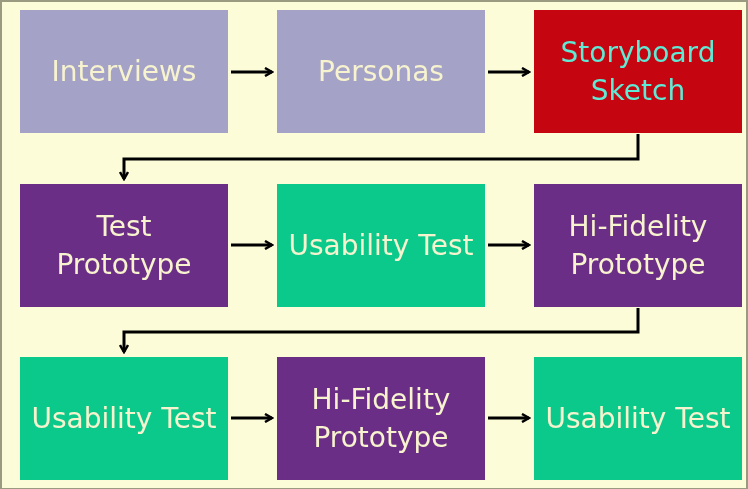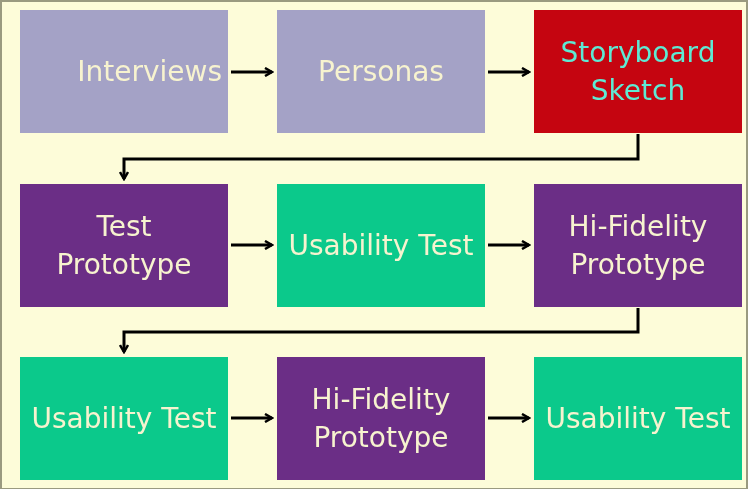--- a/index.html
+++ b/index.html
@@ -28,21 +28,21 @@
   <line x1="231" y1="72" x2="272" y2="72" stroke="#000" stroke-width="3" marker-end="url(#ah)"></line>
   <line x1="488" y1="72" x2="529" y2="72" stroke="#000" stroke-width="3" marker-end="url(#ah)"></line>
   <polyline points="638,134 638,159 124,159 124,179" fill="none" stroke="#000" stroke-width="3" marker-end="url(#ah)"></polyline>
   <line x1="231" y1="245" x2="272" y2="245" stroke="#000" stroke-width="3" marker-end="url(#ah)"></line>
   <line x1="488" y1="245" x2="529" y2="245" stroke="#000" stroke-width="3" marker-end="url(#ah)"></line>
   <polyline points="638,308 638,332 124,332 124,352" fill="none" stroke="#000" stroke-width="3" marker-end="url(#ah)"></polyline>
   <line x1="231" y1="418" x2="272" y2="418" stroke="#000" stroke-width="3" marker-end="url(#ah)"></line>
   <line x1="488" y1="418" x2="529" y2="418" stroke="#000" stroke-width="3" marker-end="url(#ah)"></line>
 </svg>
 
-<div class="box c1 r1" style="background: rgb(164, 162, 198); color: rgb(247, 243, 207); justify-content: flex-end;">
+<div class="box c1 r1" style="background: rgb(164, 162, 198); color: rgb(247, 243, 207);">
     <span>Interviews</span>
   </div>
 <div class="box c2 r1" style="background: rgb(164, 162, 198); color: rgb(247, 243, 207);">
     <span>Personas</span>
   </div>
 <div class="box c3 r1" style="background: rgb(197, 5, 16); color: #5eead4;">
     <span>Storyboard Sketch</span>
   </div>
 
 <div class="box c1 r2" style="background: rgb(107, 46, 134); color: rgb(247, 243, 207);">

